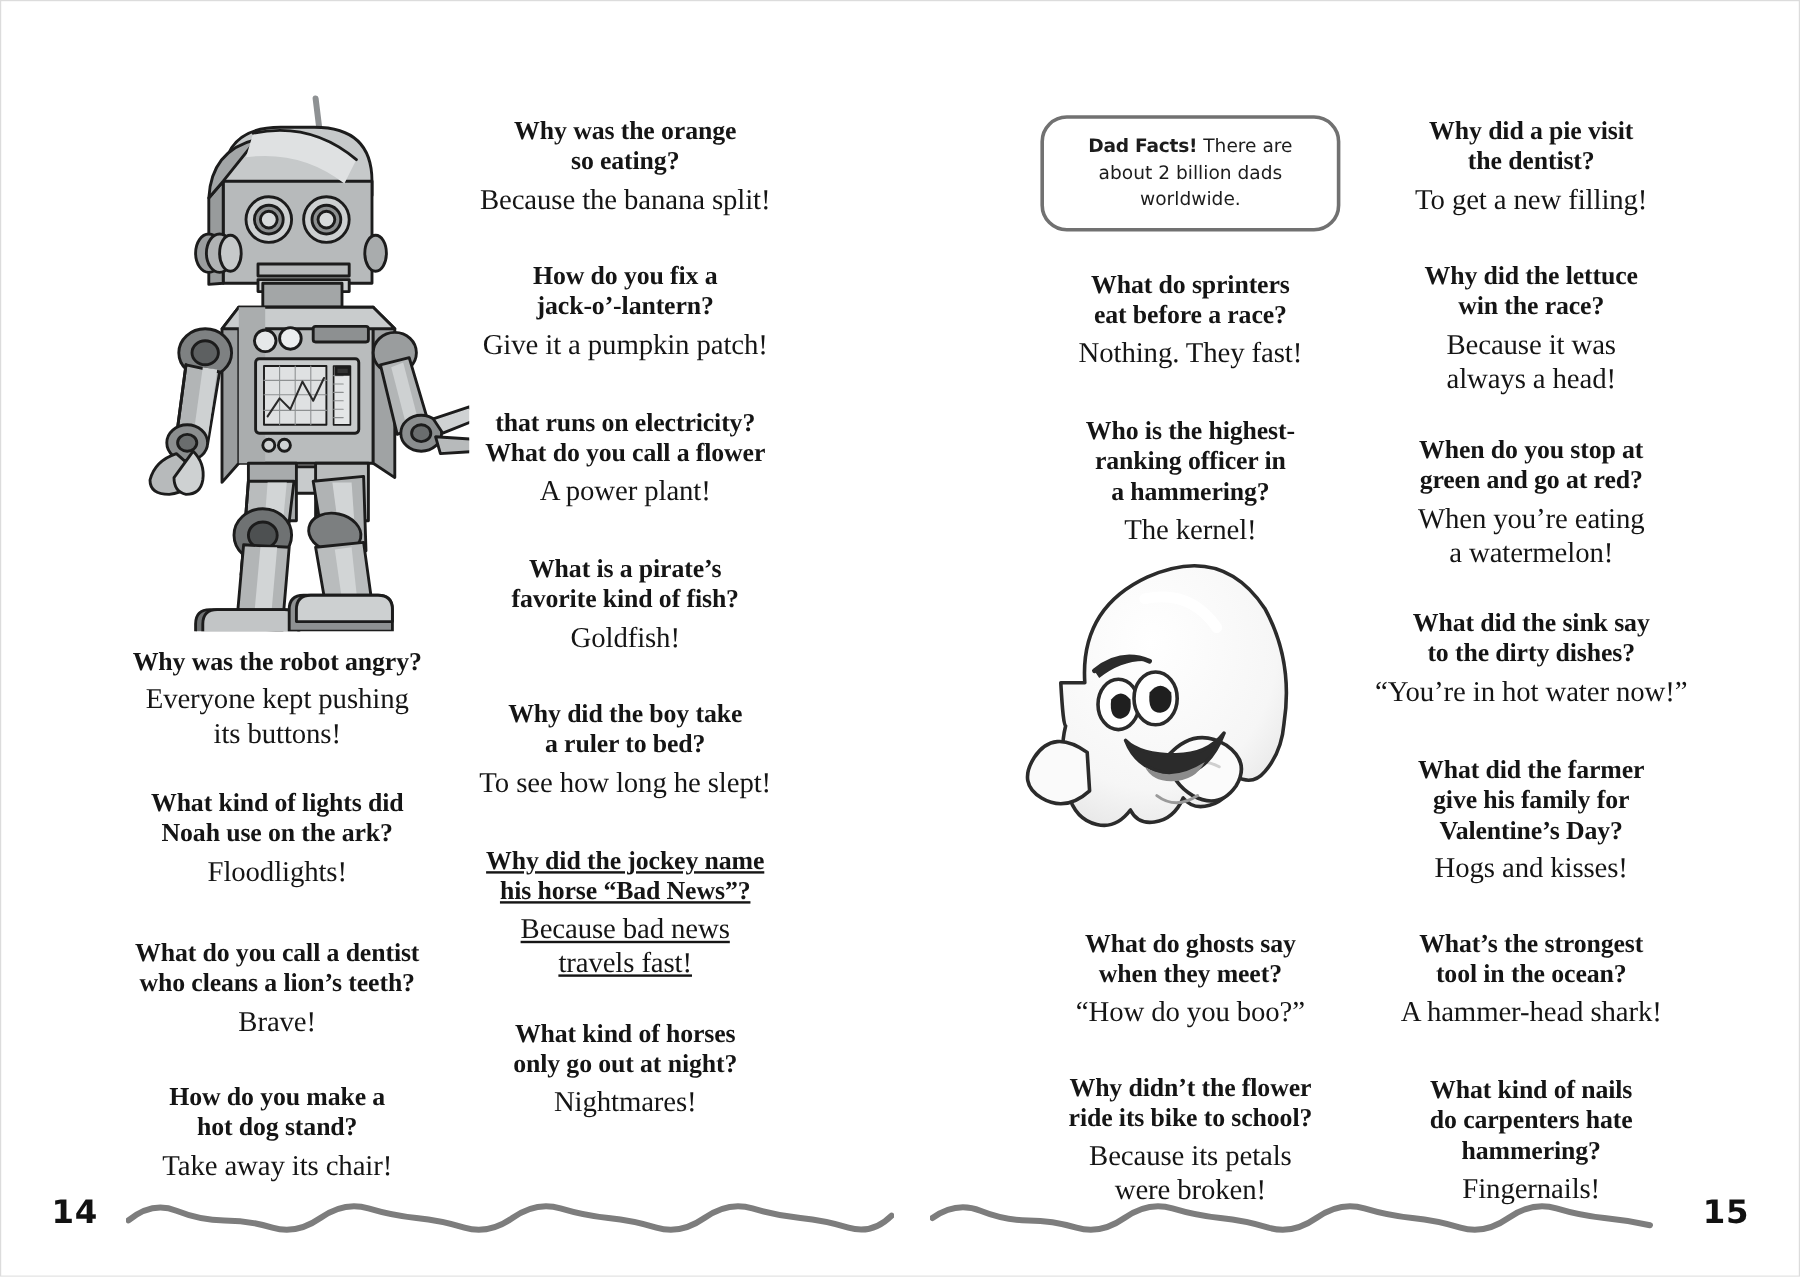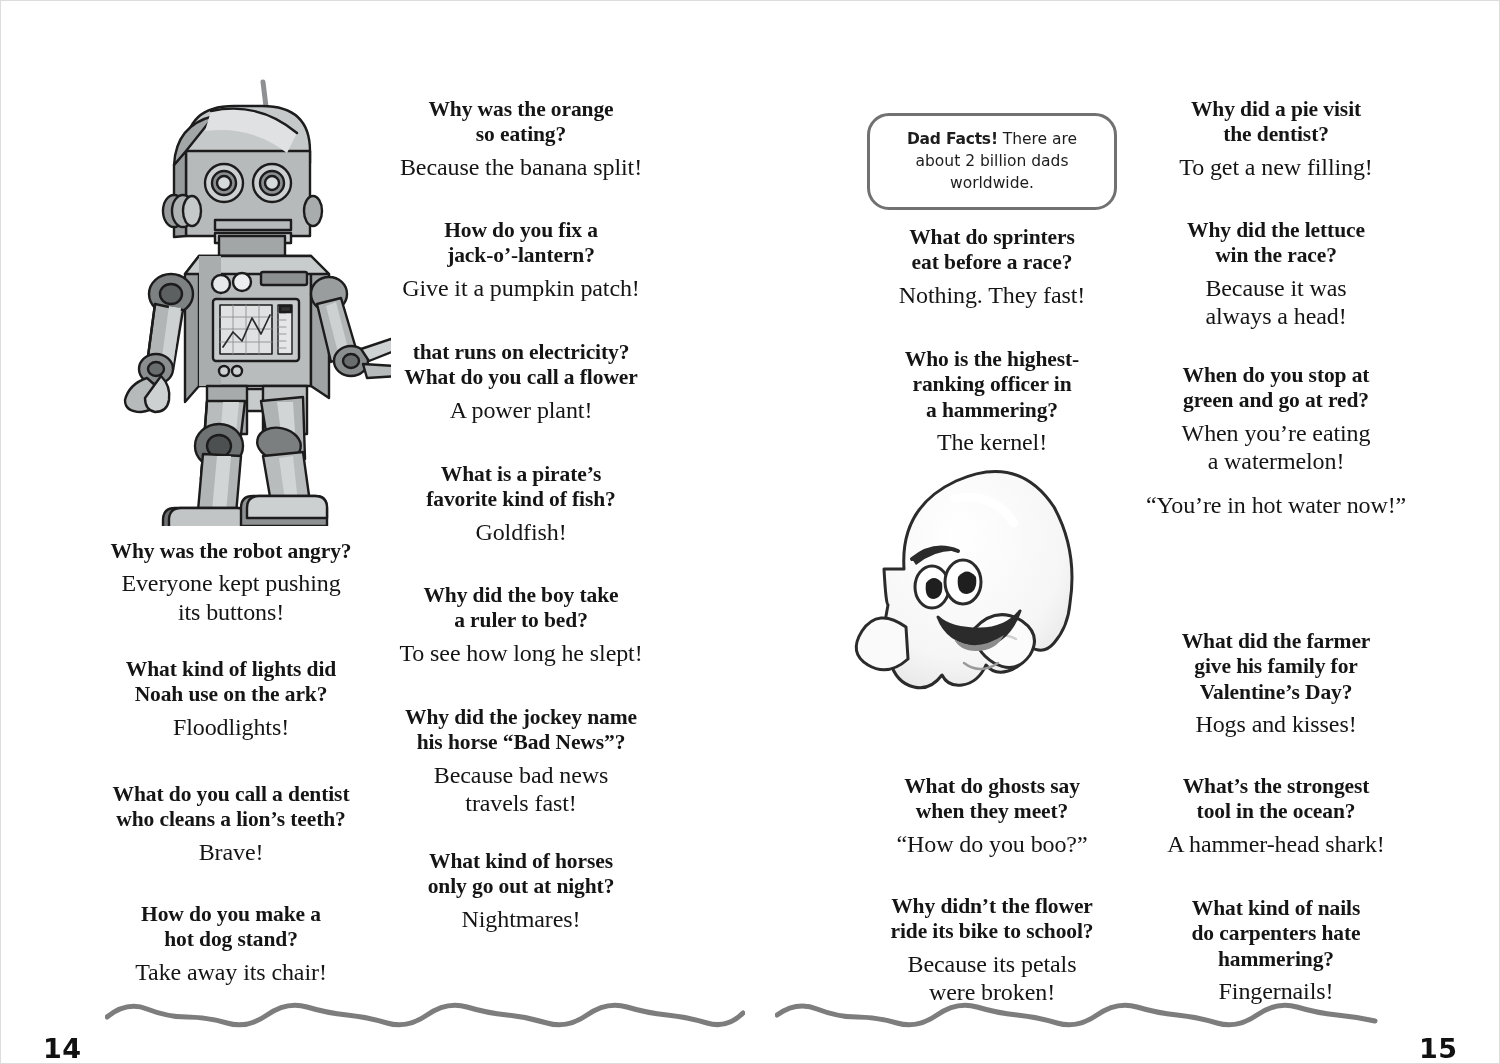--- a/index.html
+++ b/index.html
@@ -60,21 +60,20 @@
   }
 
   
   .page-num {
     position: absolute;
     font-family: "DejaVu Sans", "Liberation Sans", sans-serif;
     font-weight: bold;
     font-size: 27px;
     color: #111111;
     letter-spacing: 0.5px;
-    margin-top: 38px;
   }
   .wave { position: absolute; }
 
   
   .art { position: absolute; }
 </style>
 </head>
 <body>
 
 <div class="page-spread">
@@ -288,42 +287,42 @@
   <div class="joke" style="left:375px; top:566px; width:290px;">
     <b class="q">
       <span>Why did the boy take</span>
       <span>a ruler to bed?</span>
     </b>
     <span class="a">
       <span>To see how long he slept!</span>
     </span>
   </div>
 
-  <div class="joke" style="left:373px; top:688px; width:294px;">
+  <div class="joke" style="left:373px; top:688px; width:294px;text-decoration:underline;">
     <b class="q">
       <span>Why did the jockey name</span>
       <span>his horse “Bad News”?</span>
     </b>
     <span class="a">
       <span>Because bad news</span>
       <span>travels fast!</span>
     </span>
   </div>
 
   <div class="joke" style="left:375px; top:832px; width:290px;">
     <b class="q">
       <span>What kind of horses</span>
       <span>only go out at night?</span>
     </b>
     <span class="a">
       <span>Nightmares!</span>
     </span>
   </div>
 
-  <div class="dad-facts" style="left:866px; top:95px; width:250px;margin-top:17px;">
+  <div class="dad-facts" style="left:866px; top:95px; width:250px;">
     <span class="lead">Dad Facts!</span> 
     <span>There are about 2 billion dads worldwide.</span>
   </div>
 
   <div class="joke" style="left:860px; top:208px; width:262px;">
     <b class="q">
       <span>What do sprinters</span>
       <span>eat before a race?</span>
     </b>
     <span class="a">
@@ -440,20 +439,24 @@
       <span>When do you stop at</span>
       <span>green and go at red?</span>
     </b>
     <span class="a">
       <span>When you’re eating</span>
       <span>a watermelon!</span>
     </span>
   </div>
 
   <div class="joke" style="left:1134px; top:490px; width:282px;">
+    <b class="q">
+      <span>What did the sink say</span>
+      <span>to the dirty dishes?</span>
+    </b>
     <span class="a">
       <span>“You’re in hot water now!”</span>
     </span>
   </div>
 
   <div class="joke" style="left:1140px; top:612px; width:270px;">
     <b class="q">
       <span>What did the farmer</span>
       <span>give his family for</span>
       <span>Valentine’s Day?</span>

